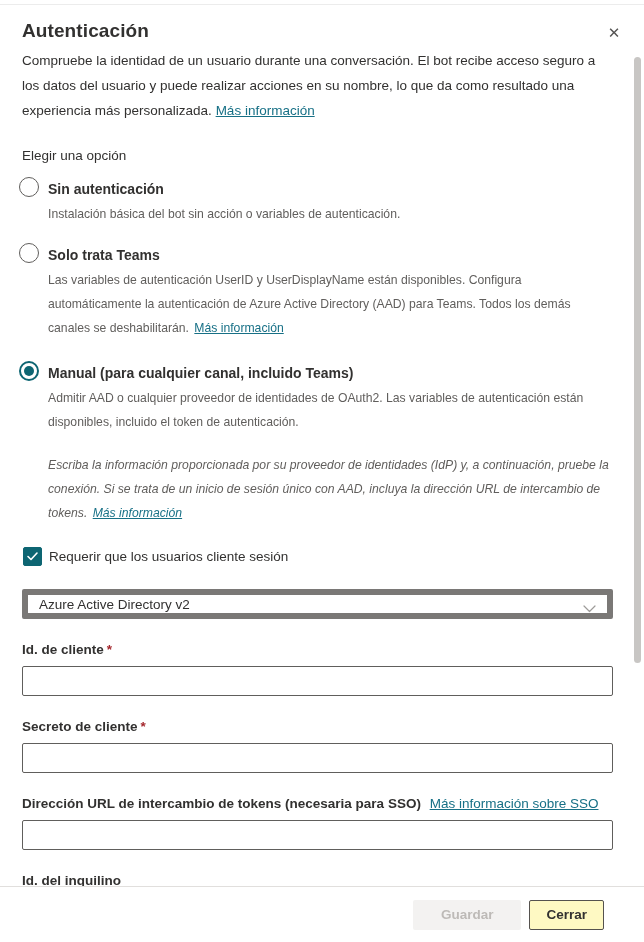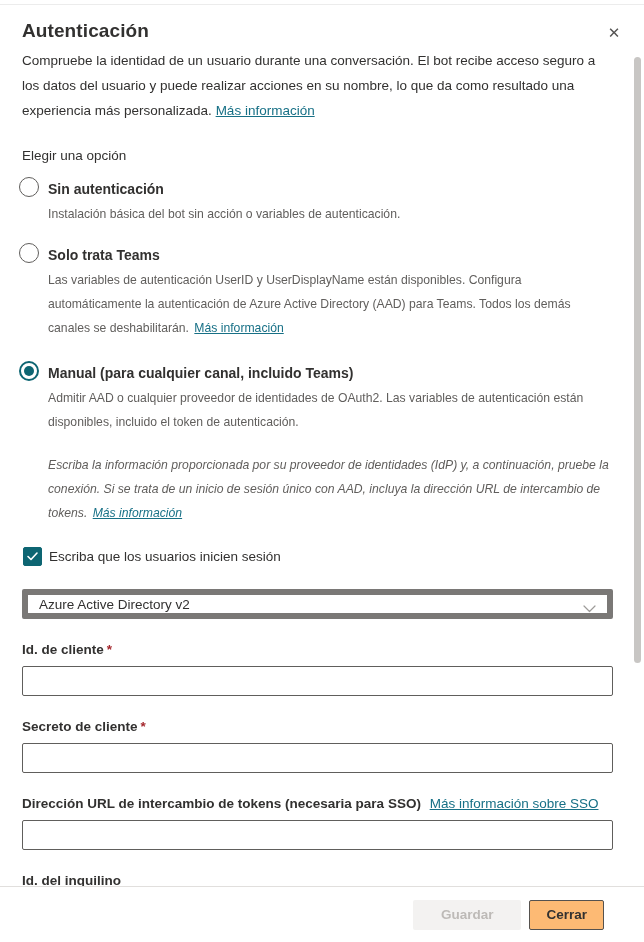--- a/index.html
+++ b/index.html
@@ -63,21 +63,21 @@
   
   .scrollbar-thumb { position: absolute; top: 57px; right: 3px; width: 7px; height: 606px;
     background: #c8c6c4; border-radius: 4px; }
 
   
   .footer { position: absolute; left: 0; right: 0; bottom: 0; height: 56px; background: #fff;
     border-top: 1px solid #e1dfdd; display: flex; align-items: center; justify-content: flex-end; padding-right: 40px; }
   .btn { height: 30px; font-family: "Liberation Sans", sans-serif; font-size: 13.5px; font-weight: 700;
     border-radius: 2px; cursor: pointer; }
   .btn-save { min-width: 97px; background: #f3f2f1; border: none; color: #bdbab7; padding: 0 28px; cursor: default; }
-  .btn-close { min-width: 71px; background: #fdba74; border: 1px solid #55524f; color: #323130; padding: 0 16px; margin-left: 8px; }
+  .btn-close { min-width: 71px; background: #fef9c3; border: 1px solid #55524f; color: #323130; padding: 0 16px; margin-left: 8px; }
 </style>
 </head>
 <body>
 
 <div class="dialog">
   <div class="top-rule"></div>
 
   <div class="header">
     <div class="title">Autenticación</div>
     <button class="close-btn">
@@ -132,21 +132,21 @@
       <span>Escriba la información proporcionada por su proveedor de identidades (IdP) y, a continuación, pruebe la conexión. Si se trata de un inicio de sesión único con AAD, incluya la dirección URL de intercambio de tokens.</span>
       <a class="link">Más información</a>
     </p>
 
     <div class="checkbox-row checked">
       <span class="checkbox">
         <svg width="13" height="13" viewBox="0 0 13 13">
           <path d="M2 6.5 L5 9.5 L11 3" stroke="#ffffff" stroke-width="1.6" fill="none" stroke-linecap="round" stroke-linejoin="round"></path>
         </svg>
       </span>
-      <span class="checkbox-label">Escriba que los usuarios inicien sesión</span>
+      <span class="checkbox-label">Requerir que los usuarios cliente sesión</span>
     </div>
 
     <div class="field">
       <div class="control dropdown">
         <span class="dropdown-value">Azure Active Directory v2</span>
         <svg class="chevron" width="13" height="8" viewBox="0 0 13 8">
           <path d="M1 1 L6.5 6.5 L12 1" stroke="#9d9b99" stroke-width="1.2" fill="none" stroke-linecap="round" stroke-linejoin="round"></path>
         </svg>
       </div>
     </div>

